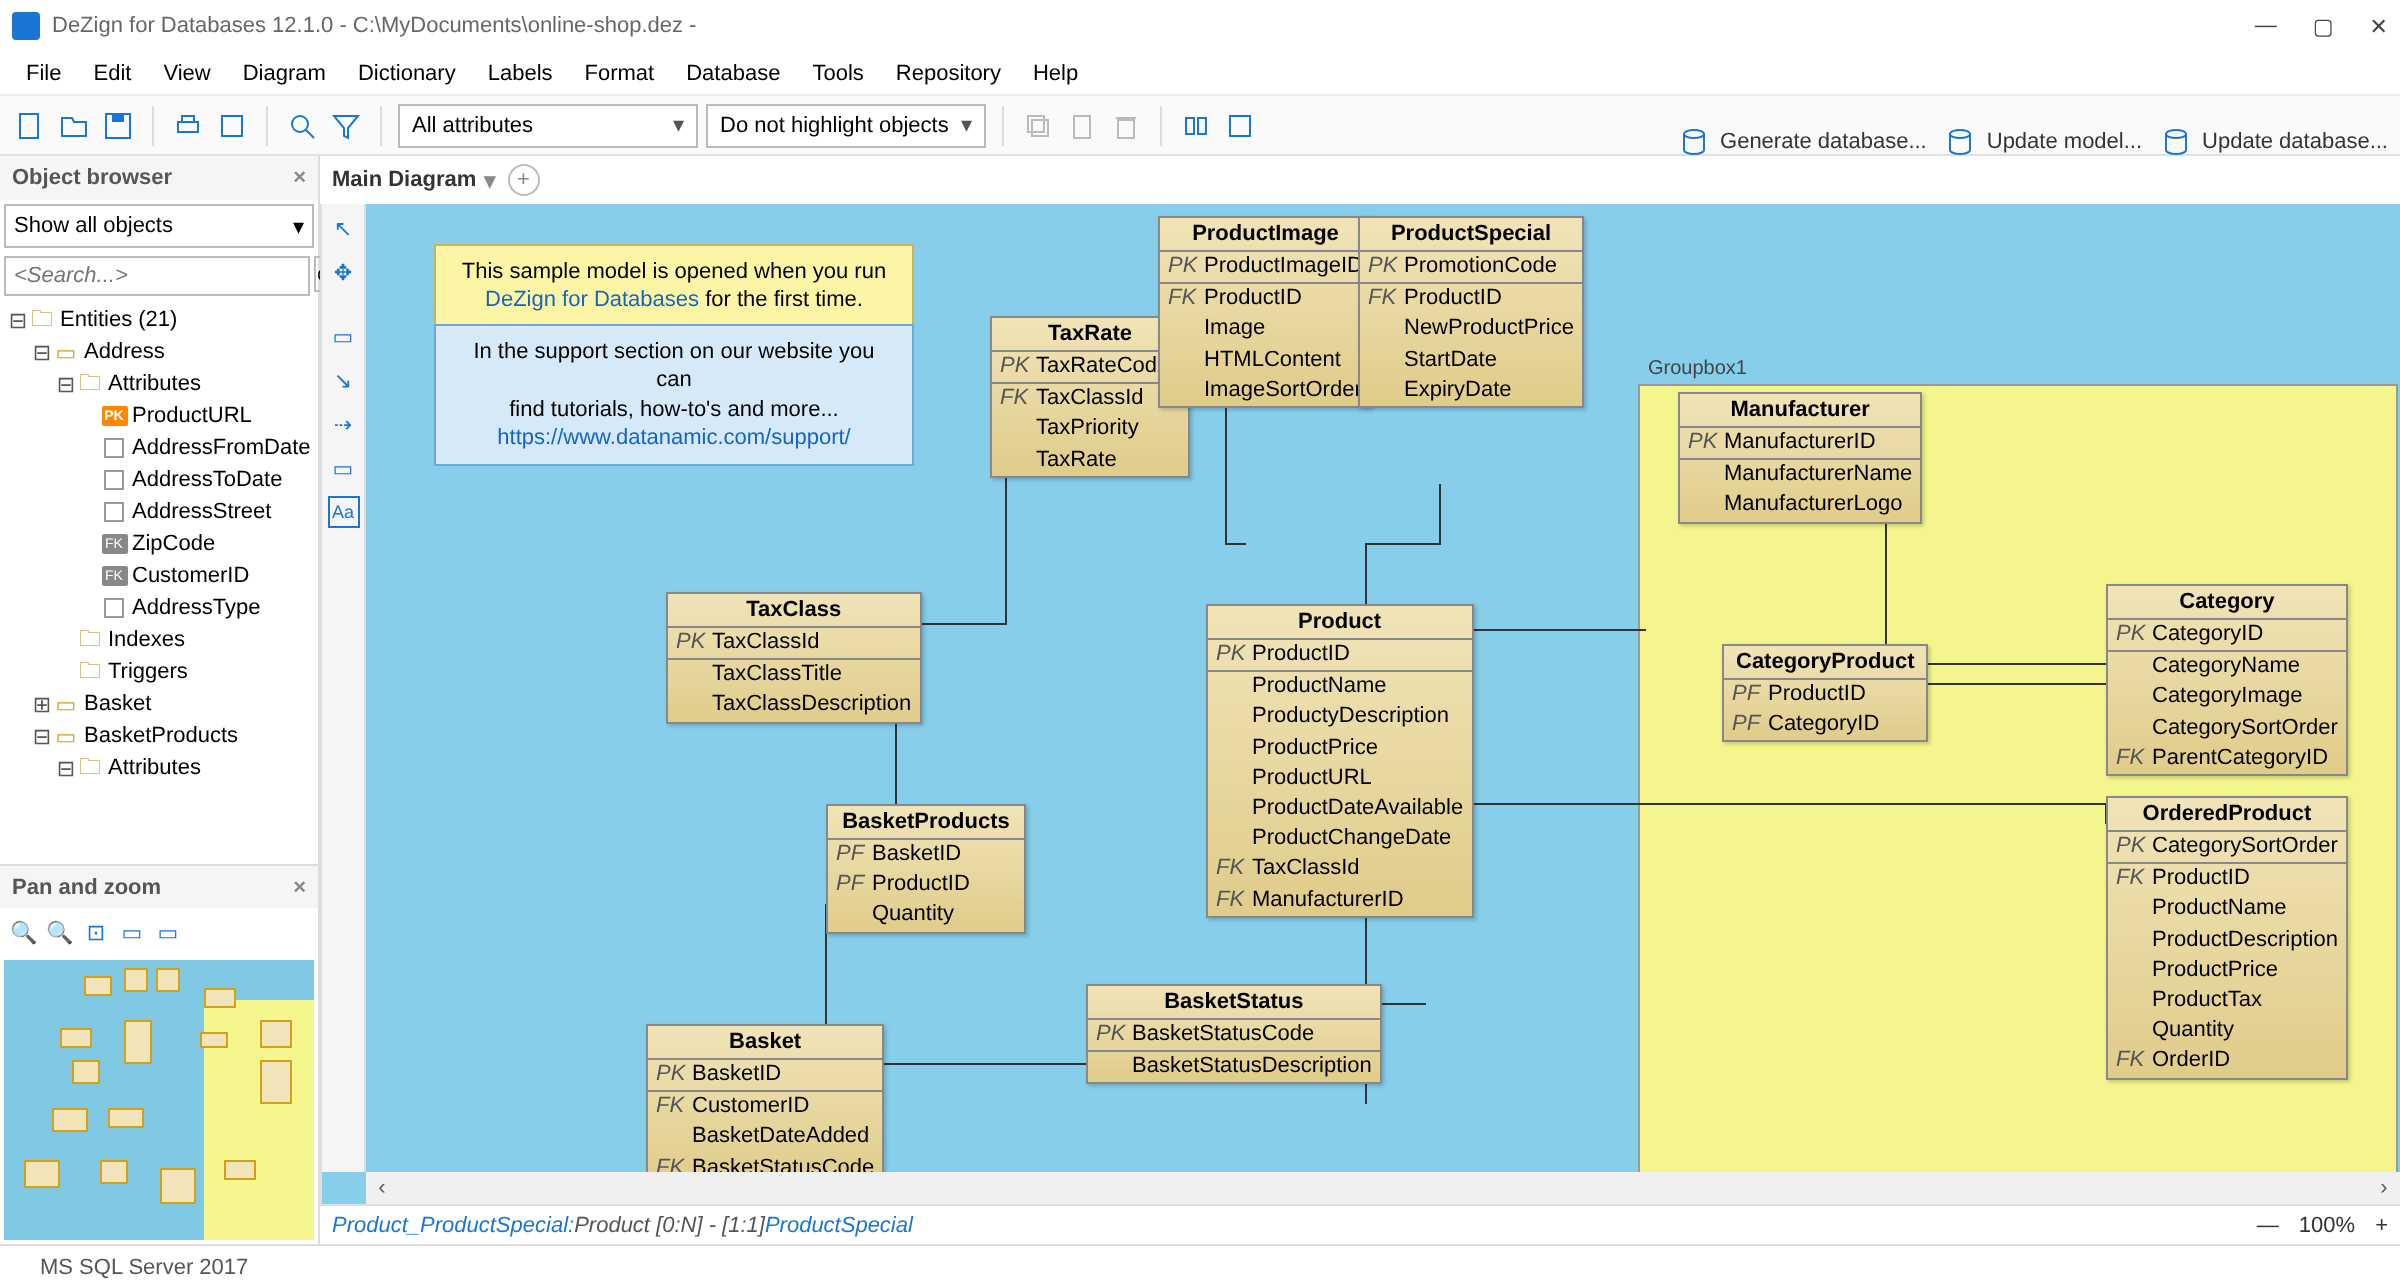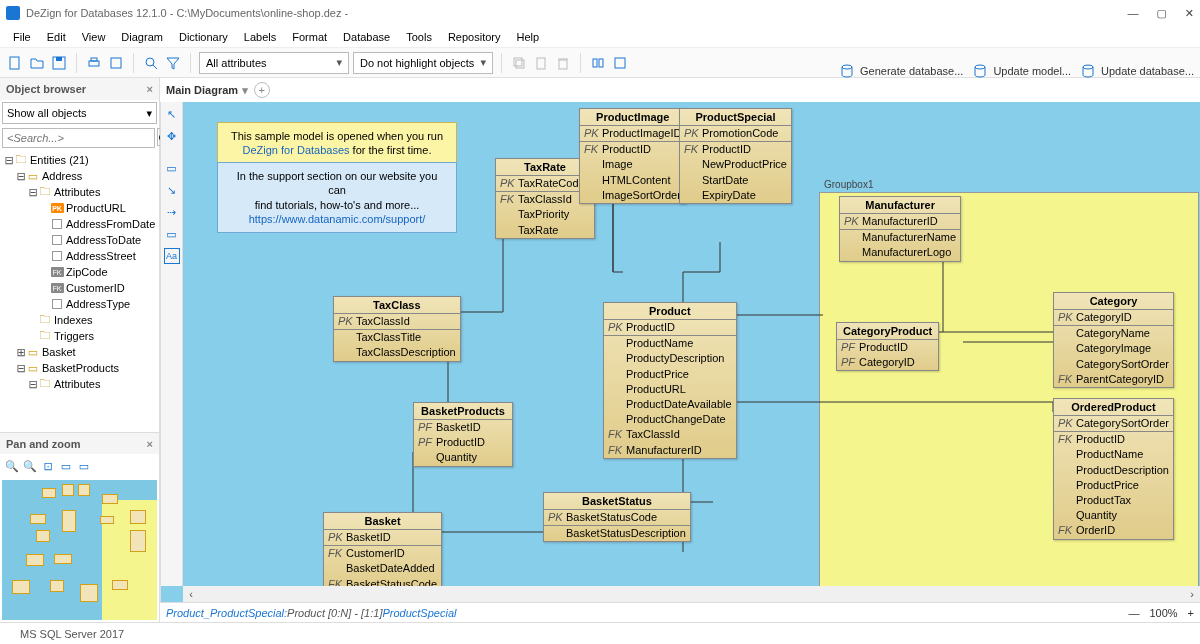--- a/index.html
+++ b/index.html
@@ -571,21 +571,21 @@
             </div>
             <div class="erow">
               <span class="key">FK</span>
               <span>TaxClassId</span>
             </div>
             <div class="erow">
               <span class="key">FK</span>
               <span>ManufacturerID</span>
             </div>
           </div>
-          <div class="entity" style="left: 653px; top: 220px;">
+          <div class="entity" style="left: 678px; top: 220px;">
             <div class="ehead">CategoryProduct</div>
             <div class="erow">
               <span class="key">PF</span>
               <span>ProductID</span>
             </div>
             <div class="erow">
               <span class="key">PF</span>
               <span>CategoryID</span>
             </div>
           </div>

